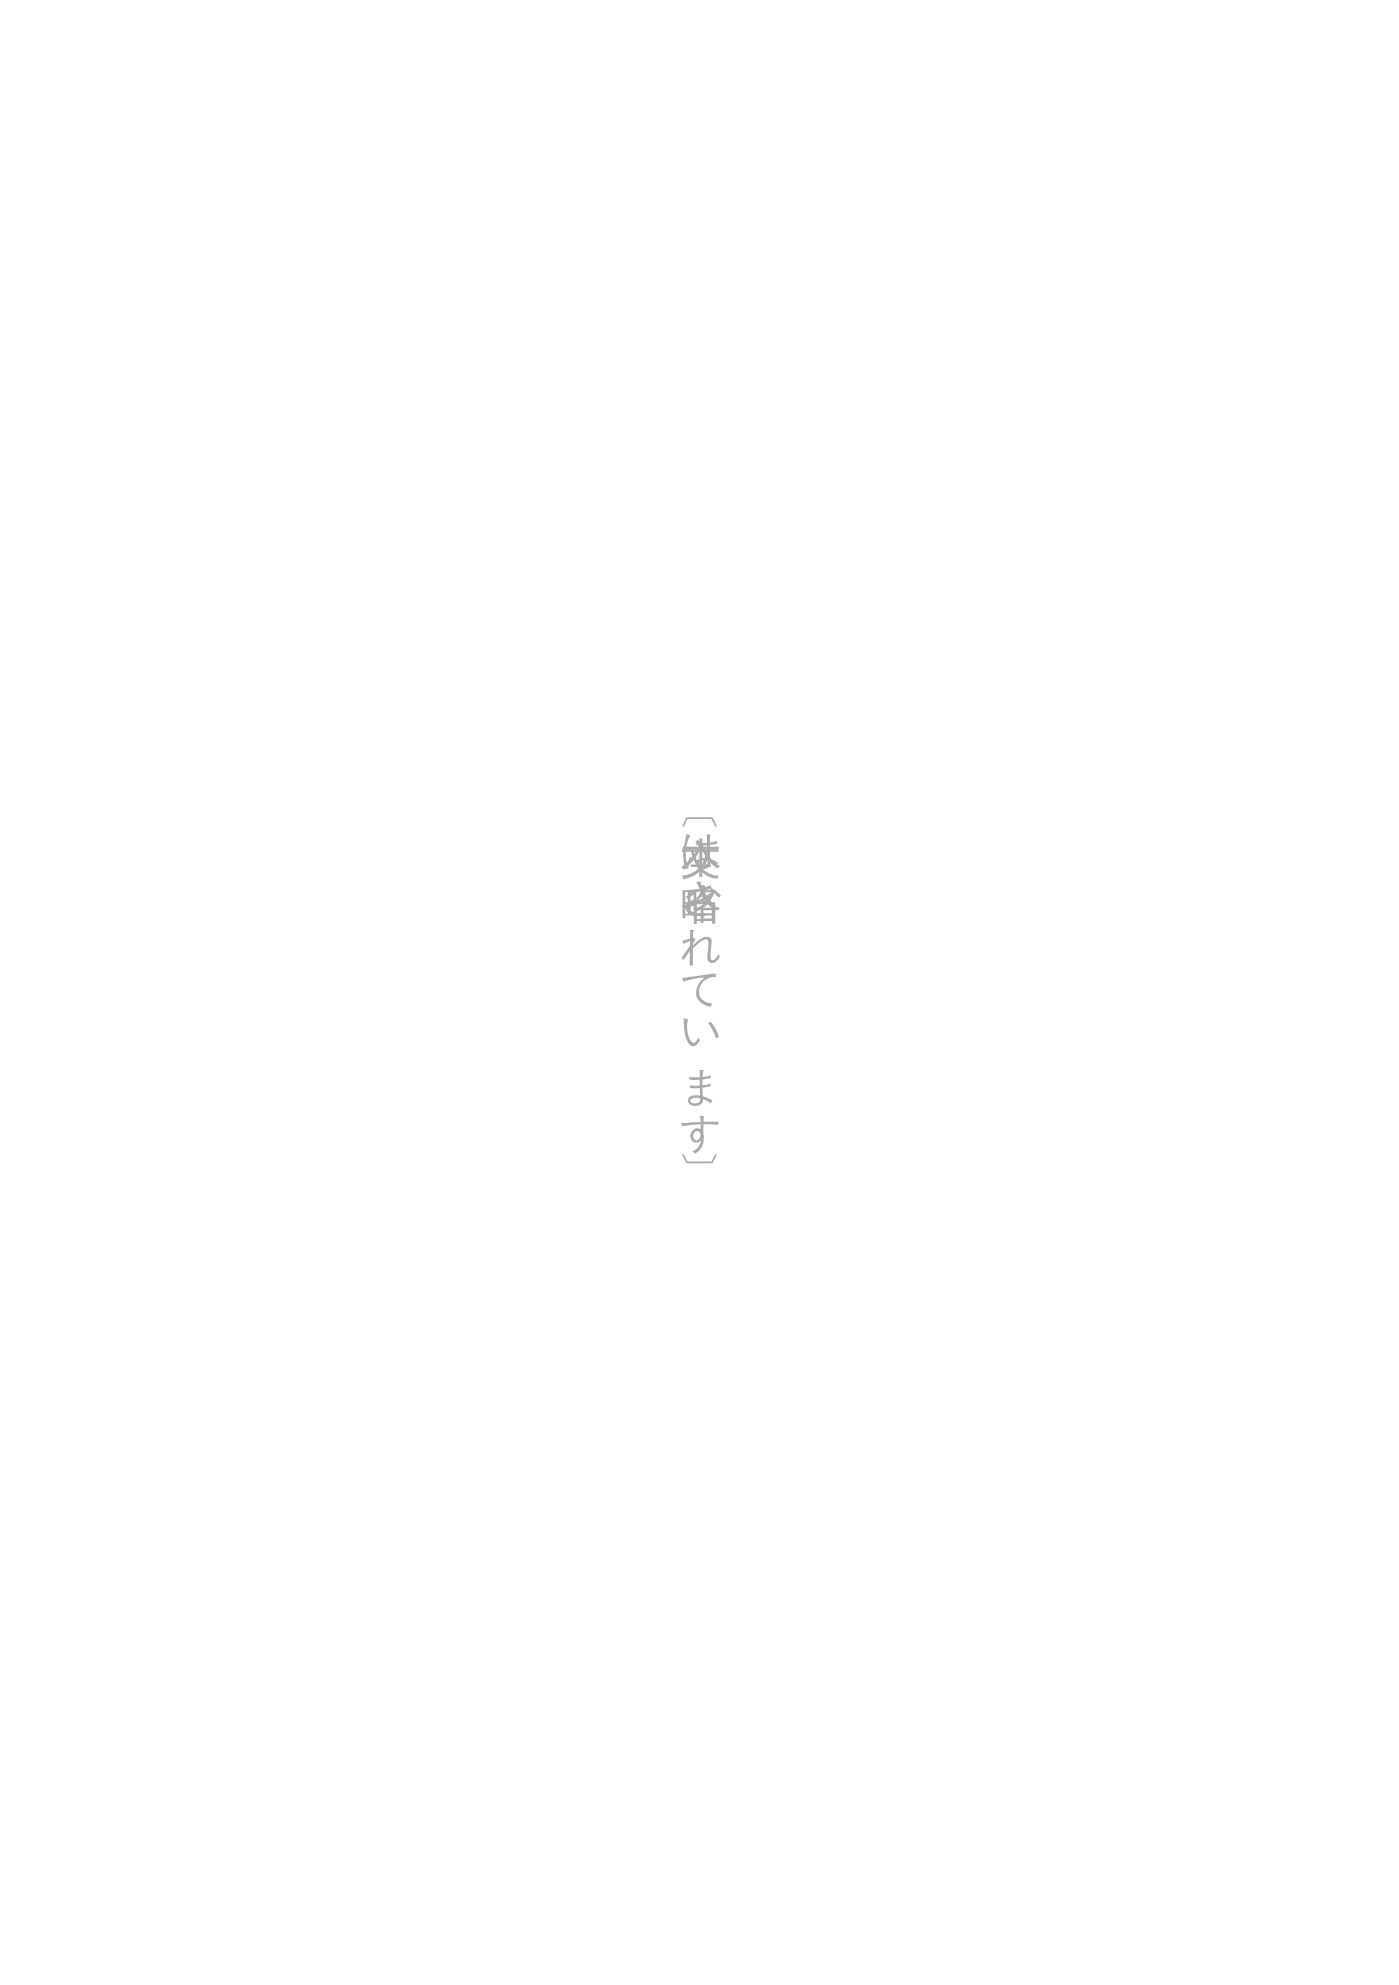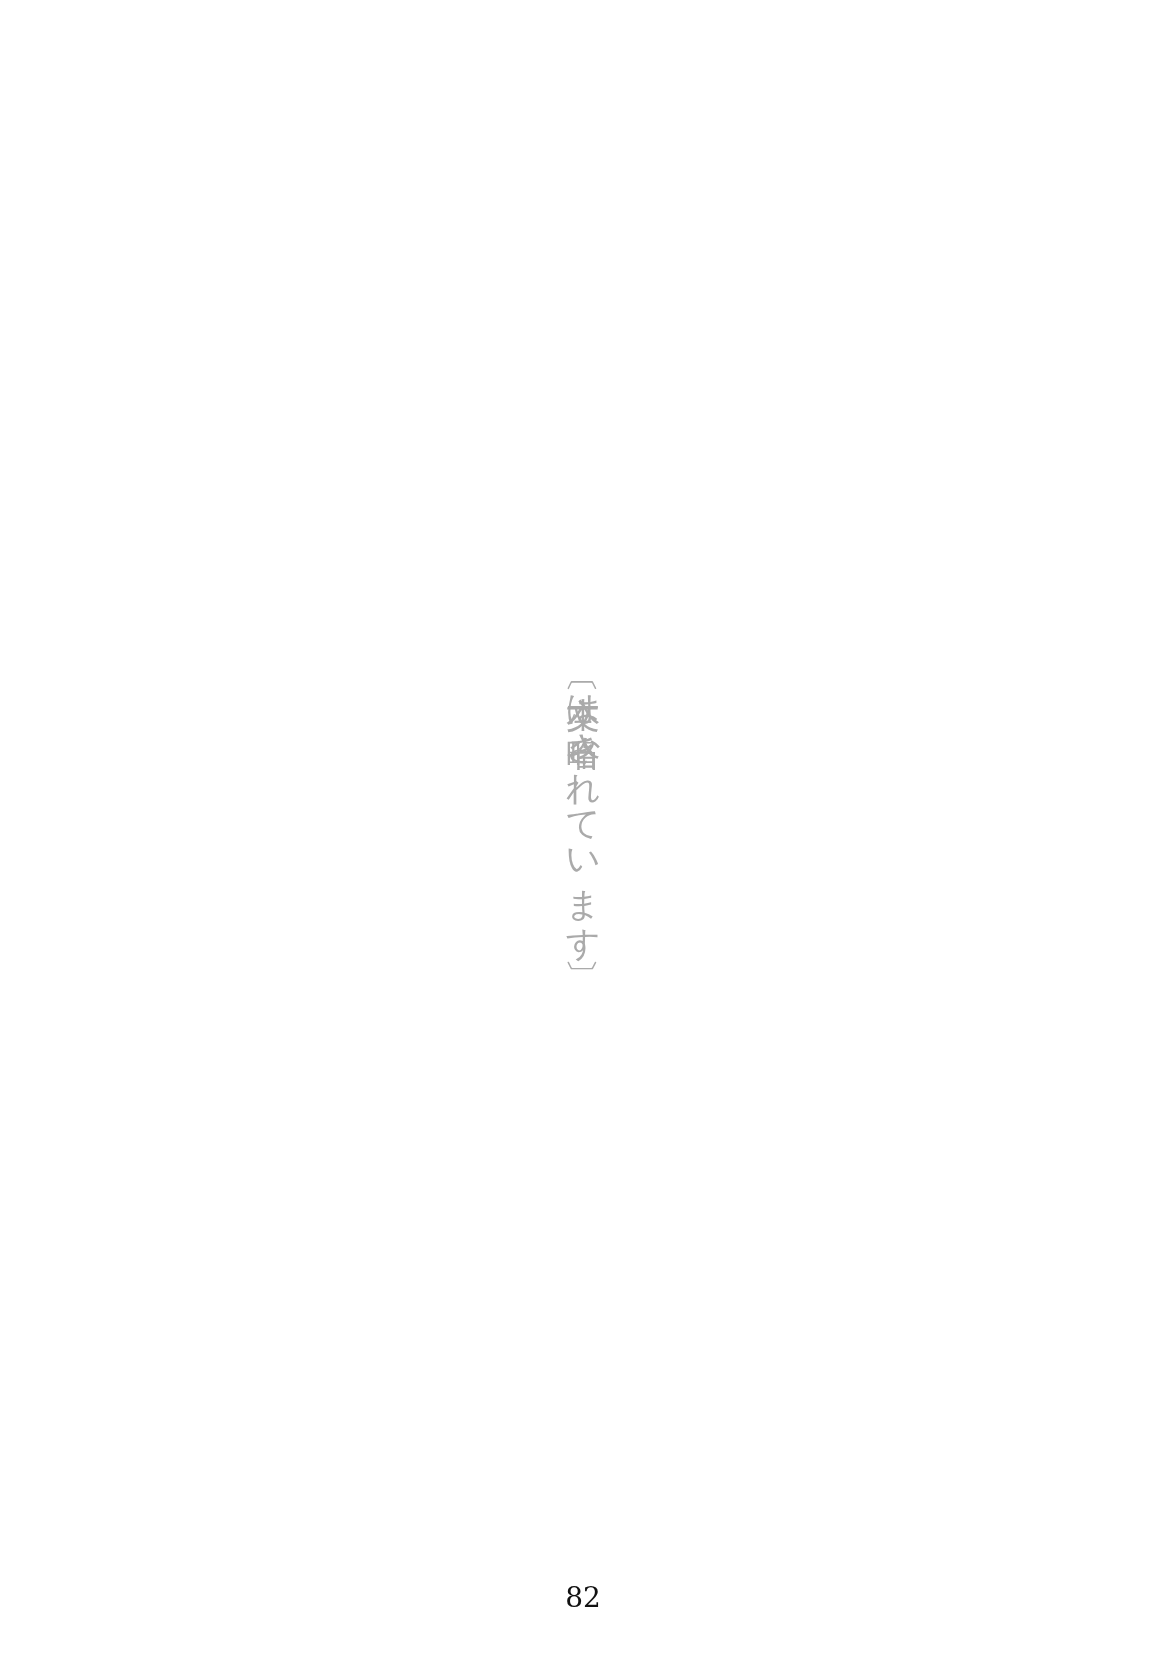--- a/index.html
+++ b/index.html
@@ -12,14 +12,13 @@
   .page-number {
     position:absolute; bottom:40px; left:0; right:0;
     text-align:center; font-size:28px; color:#111;
   }
 </style>
 </head>
 <body>
 
 <div class="page">
   <div class="text-area">〔本文は省略されています〕</div>
-  <div class="page-number">82</div>
 </div>
 
 </body></html>

